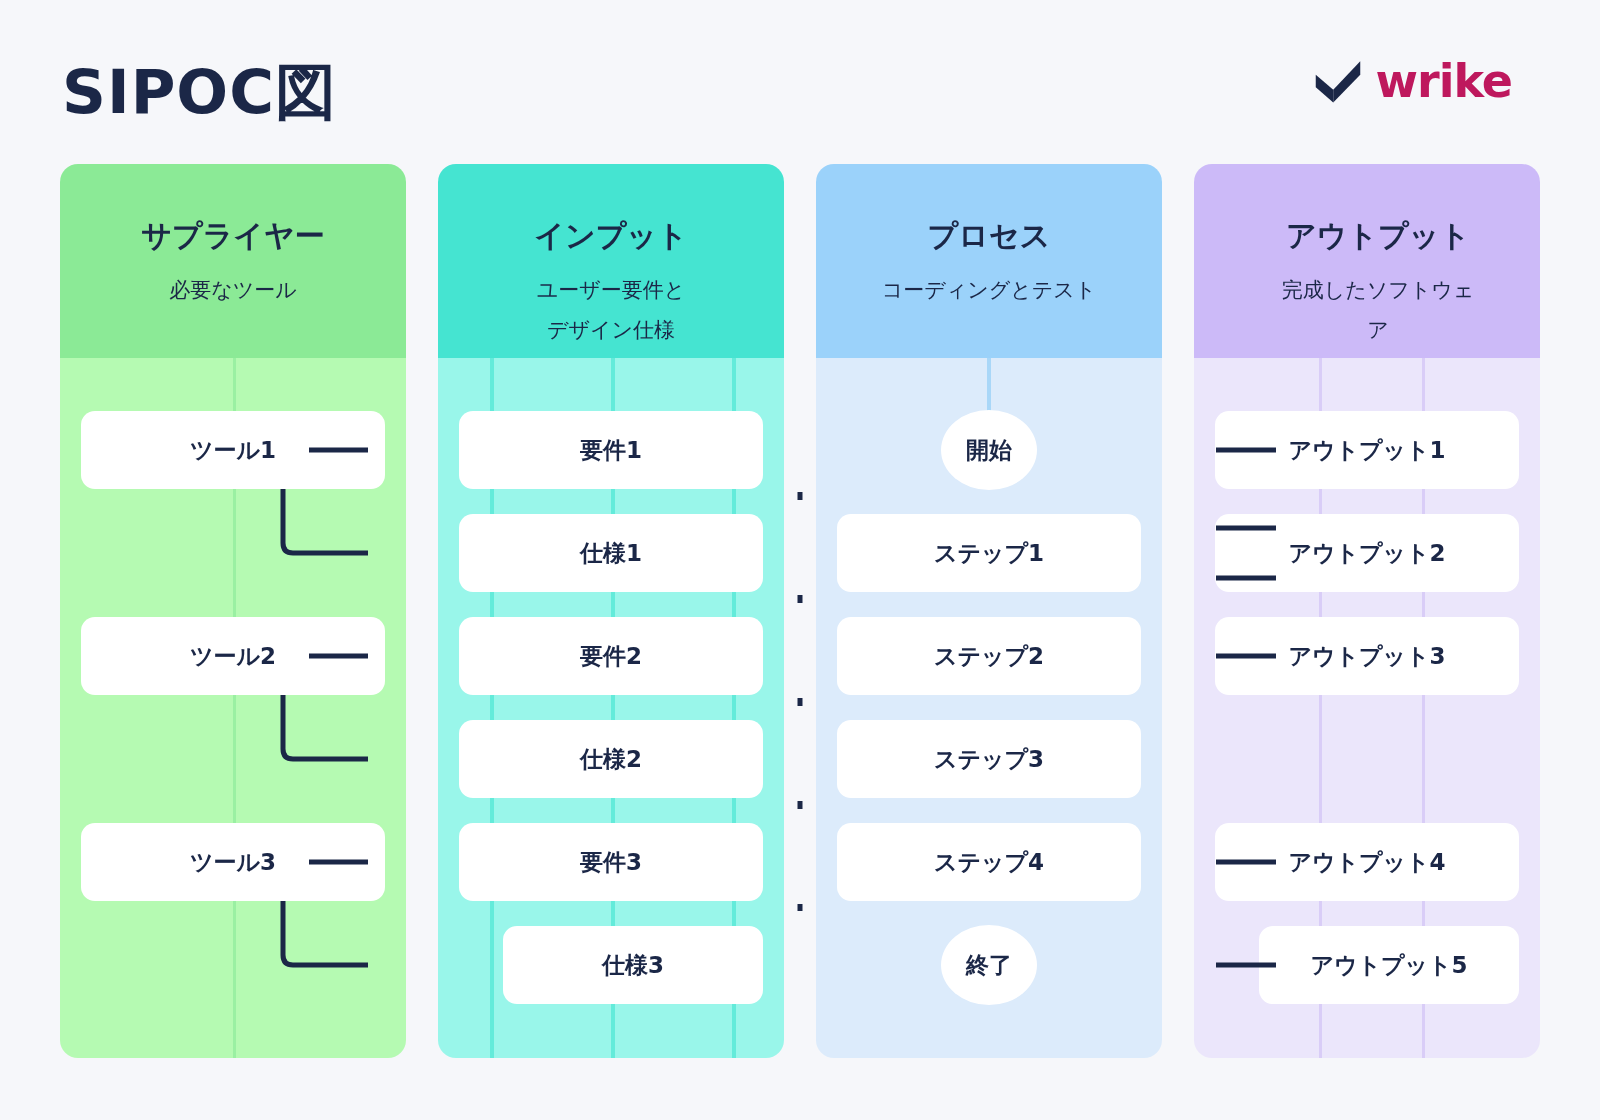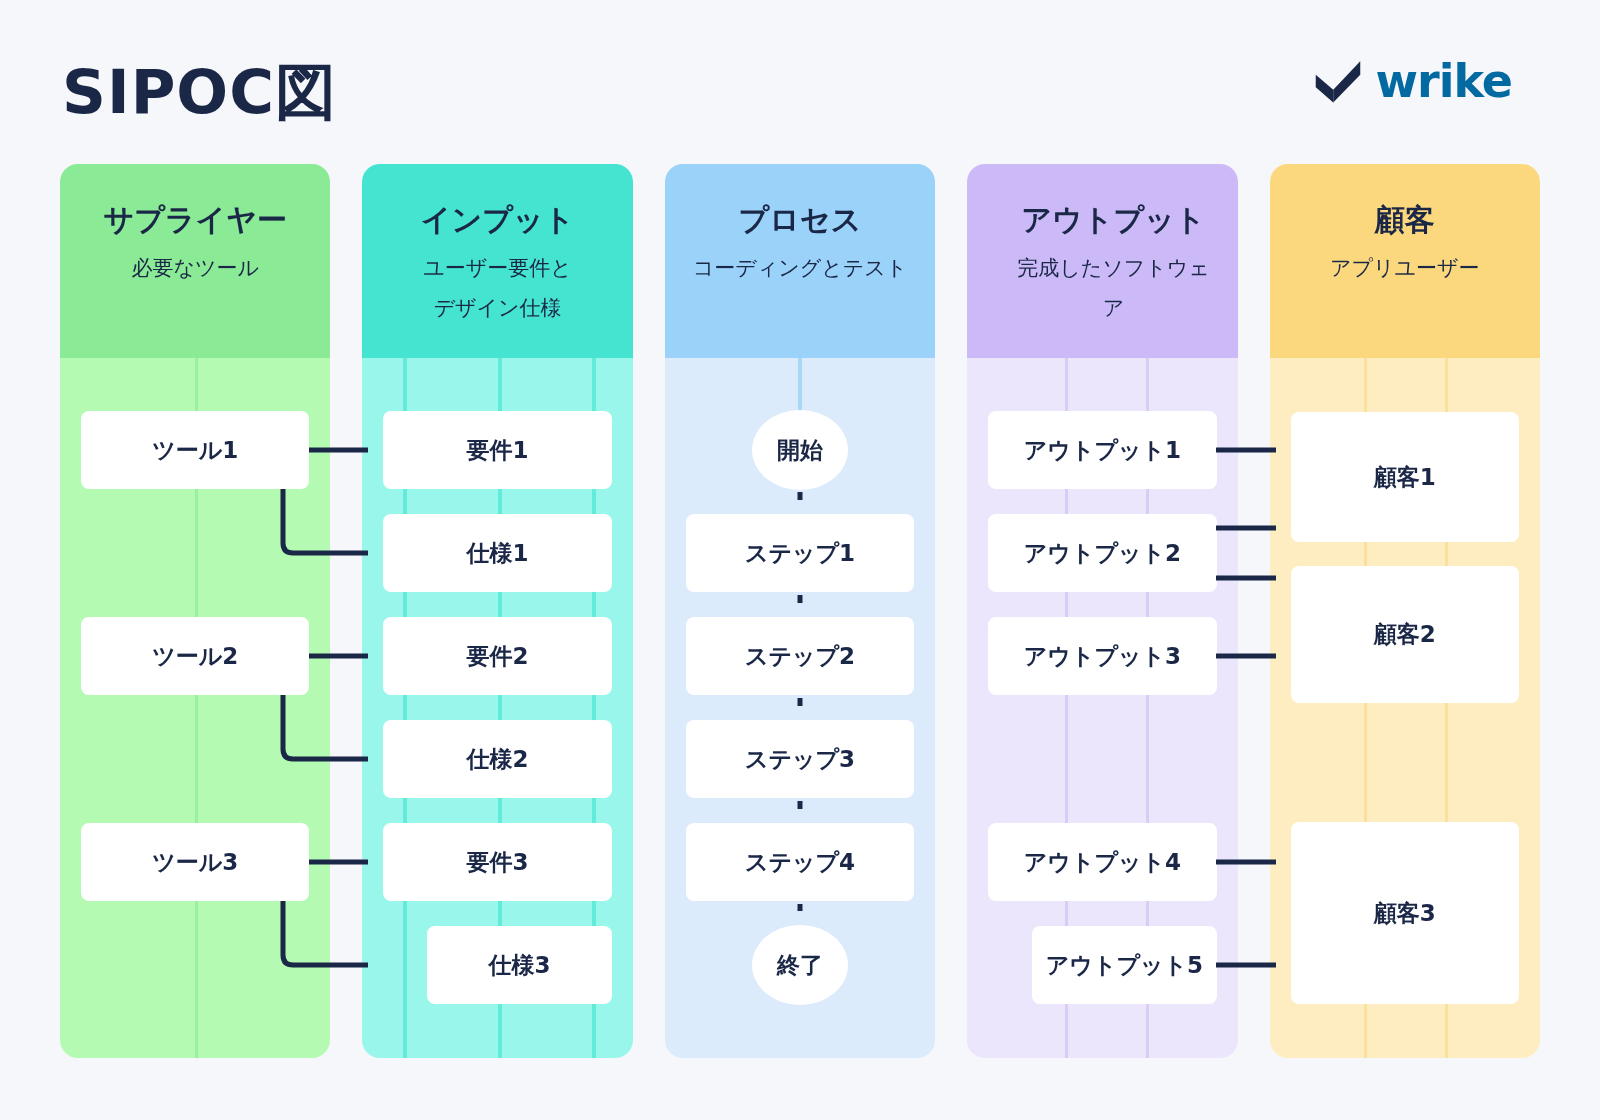--- a/index.html
+++ b/index.html
@@ -8,35 +8,35 @@
     background:#F6F7FA;
     font-family:"DejaVu Sans","Liberation Sans",sans-serif;
     color:#1B2747;
   }
   .page-title{
     position:absolute;left:62px;top:52px;margin:0;
     font-size:61px;font-weight:bold;letter-spacing:1px;color:#1B2747;
   }
   .logo{position:absolute;right:88px;top:58px;display:flex;align-items:center;gap:10px;}
   .logo svg{display:block;}
-  .logo-text{font-size:46px;font-weight:bold;letter-spacing:-1px;color:#0369a1;line-height:1;}
+  .logo-text{font-size:46px;font-weight:bold;letter-spacing:-1px;color:#be185d;line-height:1;}
 
   .lanes{
     position:absolute;left:60px;top:164px;width:1480px;height:894px;
     display:flex;gap:32px;
   }
   .lane{
     flex:1 1 0;border-radius:18px;overflow:hidden;
     display:flex;flex-direction:column;position:relative;
   }
   .lane-header{
     height:194px;box-sizing:border-box;padding:36px 14px 0;
     text-align:center;flex:0 0 auto;
   }
-  .lane-title{font-size:30px;font-weight:bold;margin:0;line-height:1.3;}
+  .lane-title{font-size:30px;font-weight:bold;margin:16px;line-height:1.3;}
   .lane-sub{font-size:21px;font-weight:400;margin:10px 0 0;line-height:1.9;white-space:pre-line;}
   .lane-body{position:relative;flex:1 1 auto;}
 
   .gridline{position:absolute;top:0;bottom:0;width:3px;}
   .lane-s .lane-header{background:#8BEA96;}
   .lane-s .lane-body{background:#B5FAB2;}
   .lane-s .gridline{background:#9AF0A2;}
   .lane-i .lane-header{background:#45E4D1;}
   .lane-i .lane-body{background:#99F6EA;}
   .lane-i .gridline{background:#63EBDA;width:4px;}
@@ -44,21 +44,21 @@
   .lane-p .lane-body{background:#DCEBFB;}
   .lane-o .lane-header{background:#CCBAF8;padding-left:36px;}
   .lane-o .lane-body{background:#EBE6FB;}
   .lane-o .gridline{background:#D9CDF7;}
   .lane-c .lane-header{background:#FBD87D;}
   .lane-c .lane-body{background:#FDEDC1;}
   .lane-c .gridline{background:#FBE09C;}
 
   .node{
     position:absolute;left:21px;right:21px;height:78px;
-    background:#ffffff;border-radius:8px;
+    background:#ffffff;border-radius:14px;
     display:flex;align-items:center;justify-content:center;
     font-size:23px;font-weight:bold;color:#1B2747;text-align:center;
   }
   .node.r1{top:53px;}  .node.r2{top:156px;text-align:center;} .node.r3{top:259px;}
   .node.r4{top:362px;text-align:right;} .node.r5{top:465px;} .node.r6{top:568px;margin-left:44px;}
   .node.circle{
     left:calc(50% - 48px);right:auto;width:96px;height:80px;border-radius:50%;
   }
   .node.c-start{top:52px;}
   .node.c-end{top:567px;text-align:right;}
@@ -148,33 +148,20 @@
         <div class="gridline" style="left:36%"></div>
         <div class="gridline" style="left:66%"></div>
         <div class="node r1">アウトプット1</div>
         <div class="node r2">アウトプット2</div>
         <div class="node r3">アウトプット3</div>
         <div class="node r5">アウトプット4</div>
         <div class="node r6">アウトプット5</div>
       </div>
     </section>
 
-    <section class="lane lane-c">
-      <header class="lane-header">
-        <h2 class="lane-title">顧客</h2>
-        <p class="lane-sub">アプリユーザー</p>
-      </header>
-      <div class="lane-body">
-        <div class="gridline" style="left:35%"></div>
-        <div class="gridline" style="left:65%"></div>
-        <div class="node cust1">顧客1</div>
-        <div class="node cust2">顧客2</div>
-        <div class="node cust3">顧客3</div>
-      </div>
-    </section>
 
   </div>
 
   <svg class="arrows" viewBox="0 0 1600 1120">
     <defs>
       <marker id="ah" markerUnits="userSpaceOnUse" markerWidth="18" markerHeight="16" viewBox="0 0 18 16" refX="3" refY="8" orient="auto">
         <path d="M0 0 L18 8 L0 16 Z" fill="#1B2747" stroke="none" style="stroke-width:0"></path>
       </marker>
     </defs>
 

